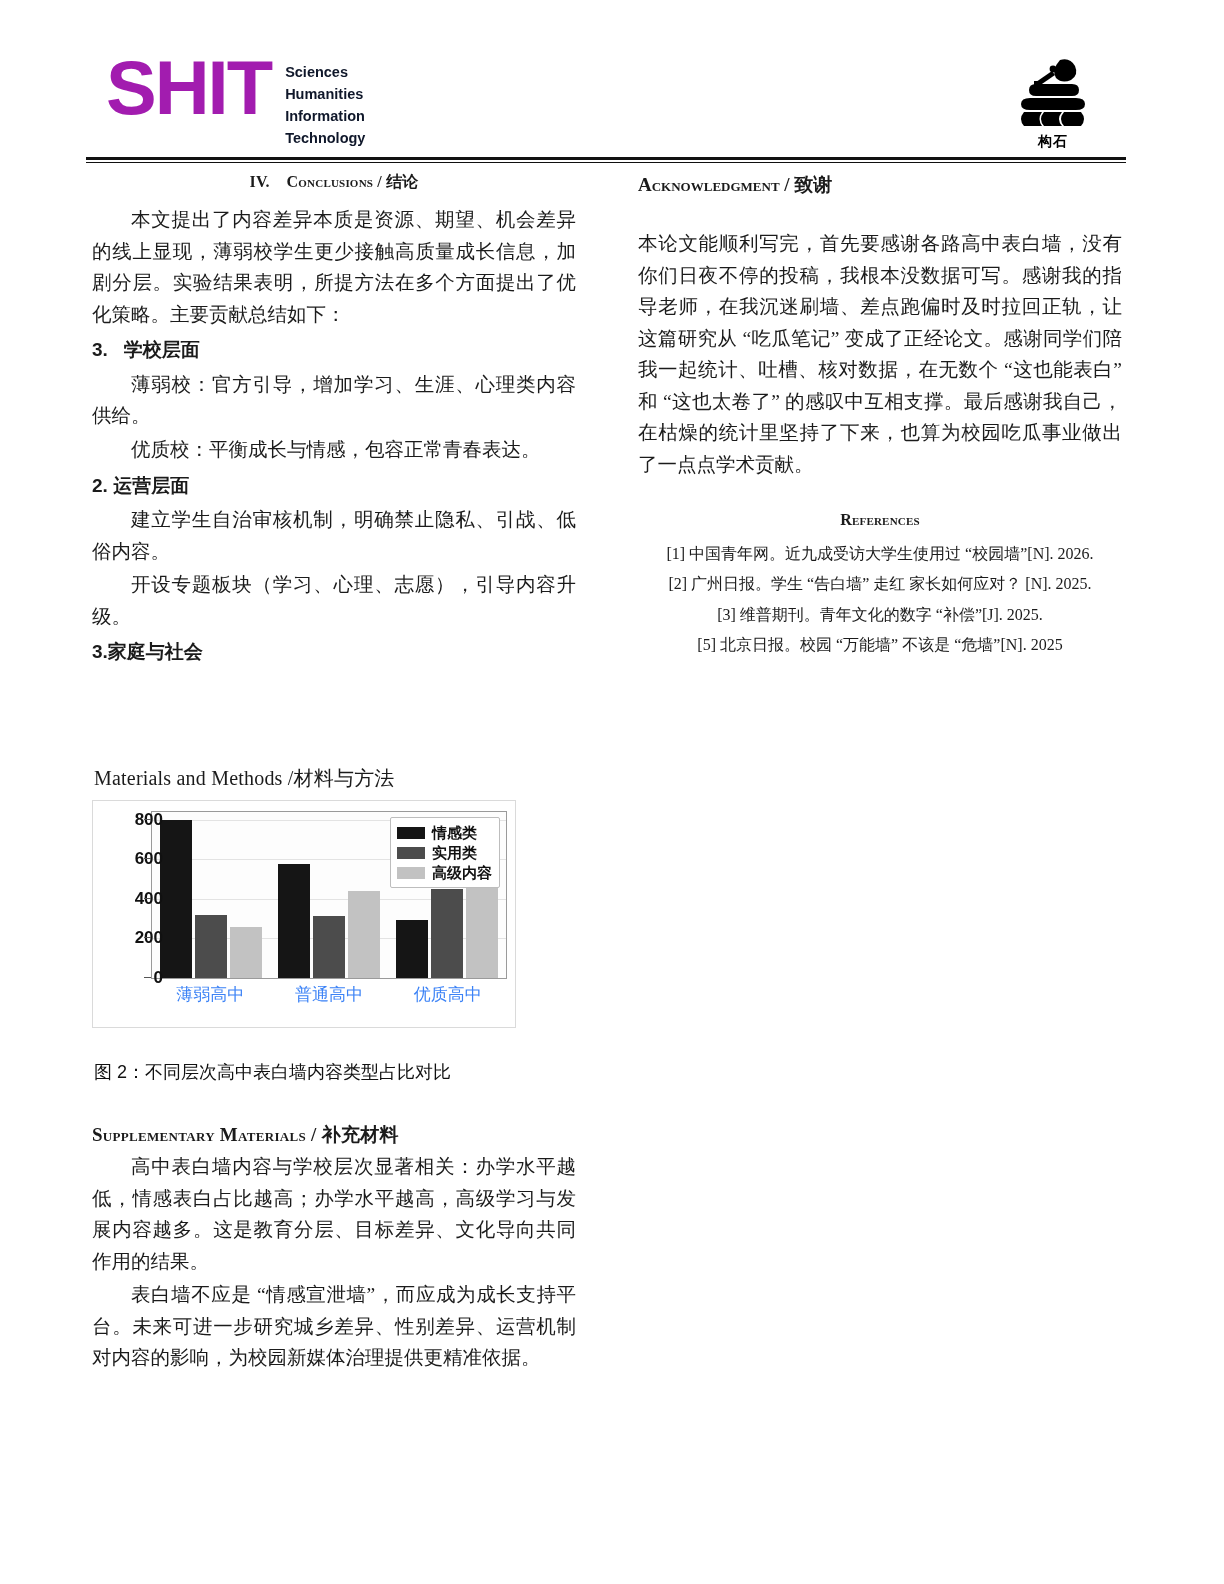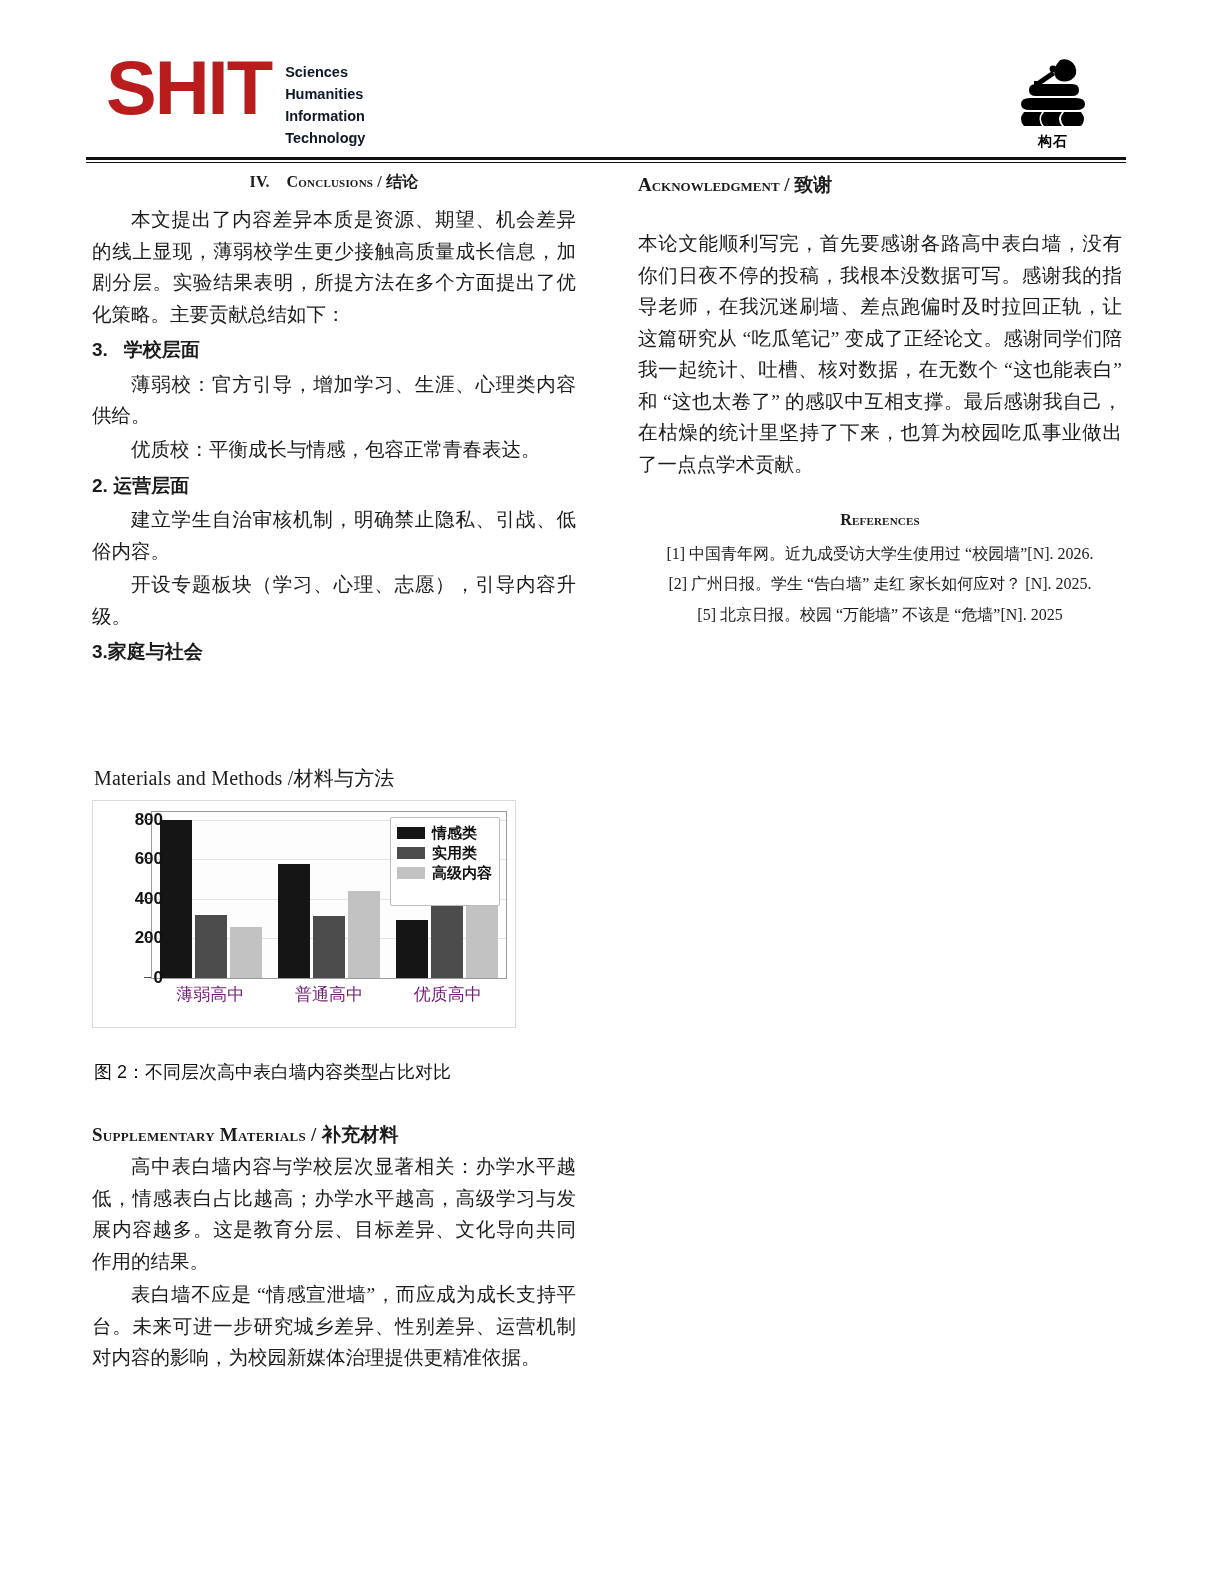--- a/index.html
+++ b/index.html
@@ -31,21 +31,21 @@
     top: 0;
     display: flex;
     align-items: flex-start;
   }
   .logo-word {
     font-family: "Liberation Sans", "DejaVu Sans", sans-serif;
     font-weight: bold;
     font-size: 76px;
     letter-spacing: -2px;
     line-height: 0.95;
-    color: #b91c1c;
+    color: #a21caf;
   }
   .logo-sub {
     margin-left: 14px;
     margin-top: 9px;
     font-family: "Liberation Sans", "DejaVu Sans", sans-serif;
     font-weight: bold;
     font-size: 14.5px;
     line-height: 1.52;
     color: #0f172a;
   }
@@ -203,32 +203,32 @@
     left: 58px;
     right: 8px;
     top: 182px;
     display: flex;
     justify-content: space-around;
   }
   .xlabel {
     font-family: Liberation Serif, serif;
     font-size: 17px;
     font-weight: normal;
-    color: #701a75;
+    color: #3b82f6;
     width: 120px;
     text-align: center;
   }
   .legend {
     position: absolute;
     right: 6px;
     top: 5px;
     background: #fff;
     border: 1px solid #bdbdbd;
     border-radius: 2px;
-    padding: 5px 7px 22px 6px;
+    padding: 5px 7px 4px 6px;
   }
   .legend-row {
     display: flex;
     align-items: center;
     height: 20px;
   }
   .swatch {
     width: 28px;
     height: 12px;
     margin-right: 7px;
@@ -342,20 +342,21 @@
 
     <p class="body noind">本论文能顺利写完，首先要感谢各路高中表白墙，没有你们日夜不停的投稿，我根本没数据可写。感谢我的指导老师，在我沉迷刷墙、差点跑偏时及时拉回正轨，让这篇研究从 “吃瓜笔记” 变成了正经论文。感谢同学们陪我一起统计、吐槽、核对数据，在无数个 “这也能表白” 和 “这也太卷了” 的感叹中互相支撑。最后感谢我自己，在枯燥的统计里坚持了下来，也算为校园吃瓜事业做出了一点点学术贡献。</p>
 
     <h3 class="sec-head" style="margin-top:30px;">
       <span class="sc">References</span>
     </h3>
 
     <div class="refs">
       <p class="ref-item">[1] 中国青年网。近九成受访大学生使用过 “校园墙”[N]. 2026.</p>
       <p class="ref-item">[2] 广州日报。学生 “告白墙” 走红 家长如何应对？ [N]. 2025.</p>
+      <p class="ref-item">[3] 维普期刊。青年文化的数字 “补偿”[J]. 2025.</p>
       <p class="ref-item">[5] 北京日报。校园 “万能墙” 不该是 “危墙”[N]. 2025</p>
     </div>
   </div>
 
   <div class="figure-wrap">
     <div class="fig-title">Materials and Methods /材料与方法</div>
 
     <div class="chart-box">
       <div class="plot">
         <div id="gridlines">

